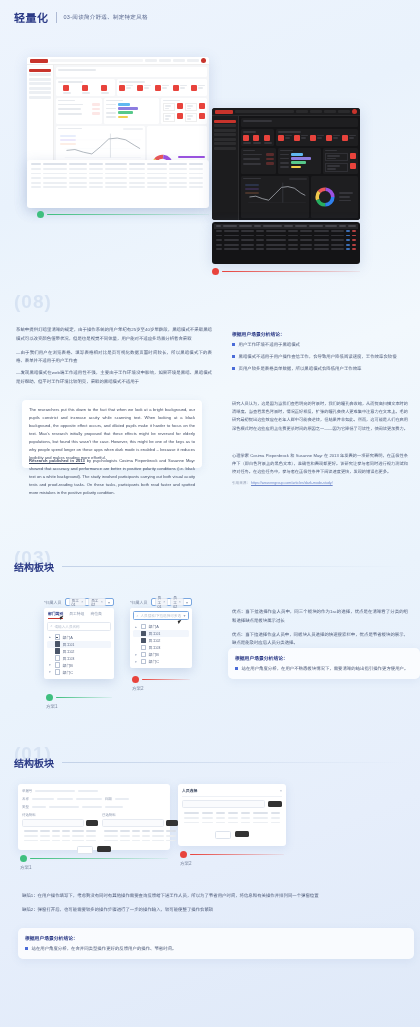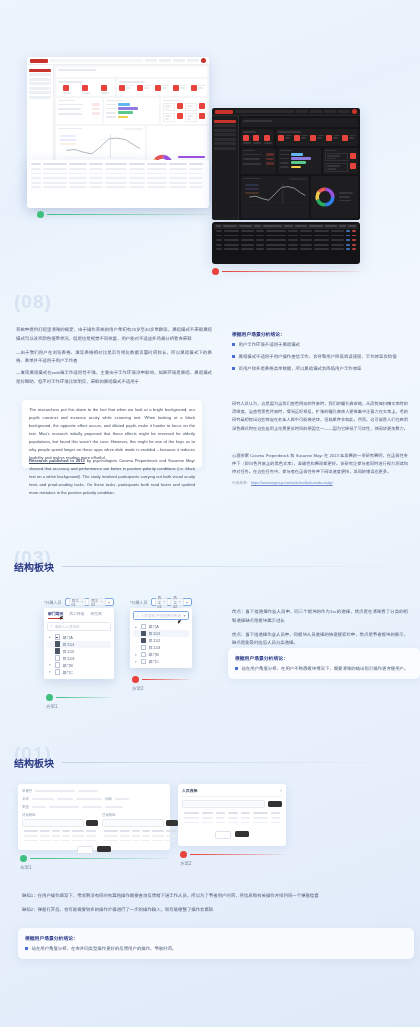--- a/index.html
+++ b/index.html
@@ -139,20 +139,25 @@
   .modal-head{display:flex;align-items:center;justify-content:space-between;
               border-bottom:1px solid #eef1f6;padding-bottom:3px;margin-bottom:3px;}
   .modal-title{font-size:3.8px;color:#3b4considerate;color:#3b475f;font-weight:bold;}
   .xmark{font-size:4px;color:#9aa6bd;}
 </style>
 </head>
 <body>
 
 <div class="page">
 
+  <div class="top-header">
+    <span class="brand">轻量化</span>
+    <span class="brand-divider"></span>
+    <span class="brand-sub">03-阅读简介舒适、制定特定风格</span>
+  </div>
 
   <div class="shot" style="left:27px;top:57px;width:182px;height:150px;">
     <div class="dash">
       <div class="dash-top">
         <div class="dash-logo"></div>
         <div class="dash-searchbar"></div>
         <div class="dash-crumbs">
           <div class="dash-crumb"></div>
           <div class="dash-crumb"></div>
           <div class="dash-crumb"></div>

